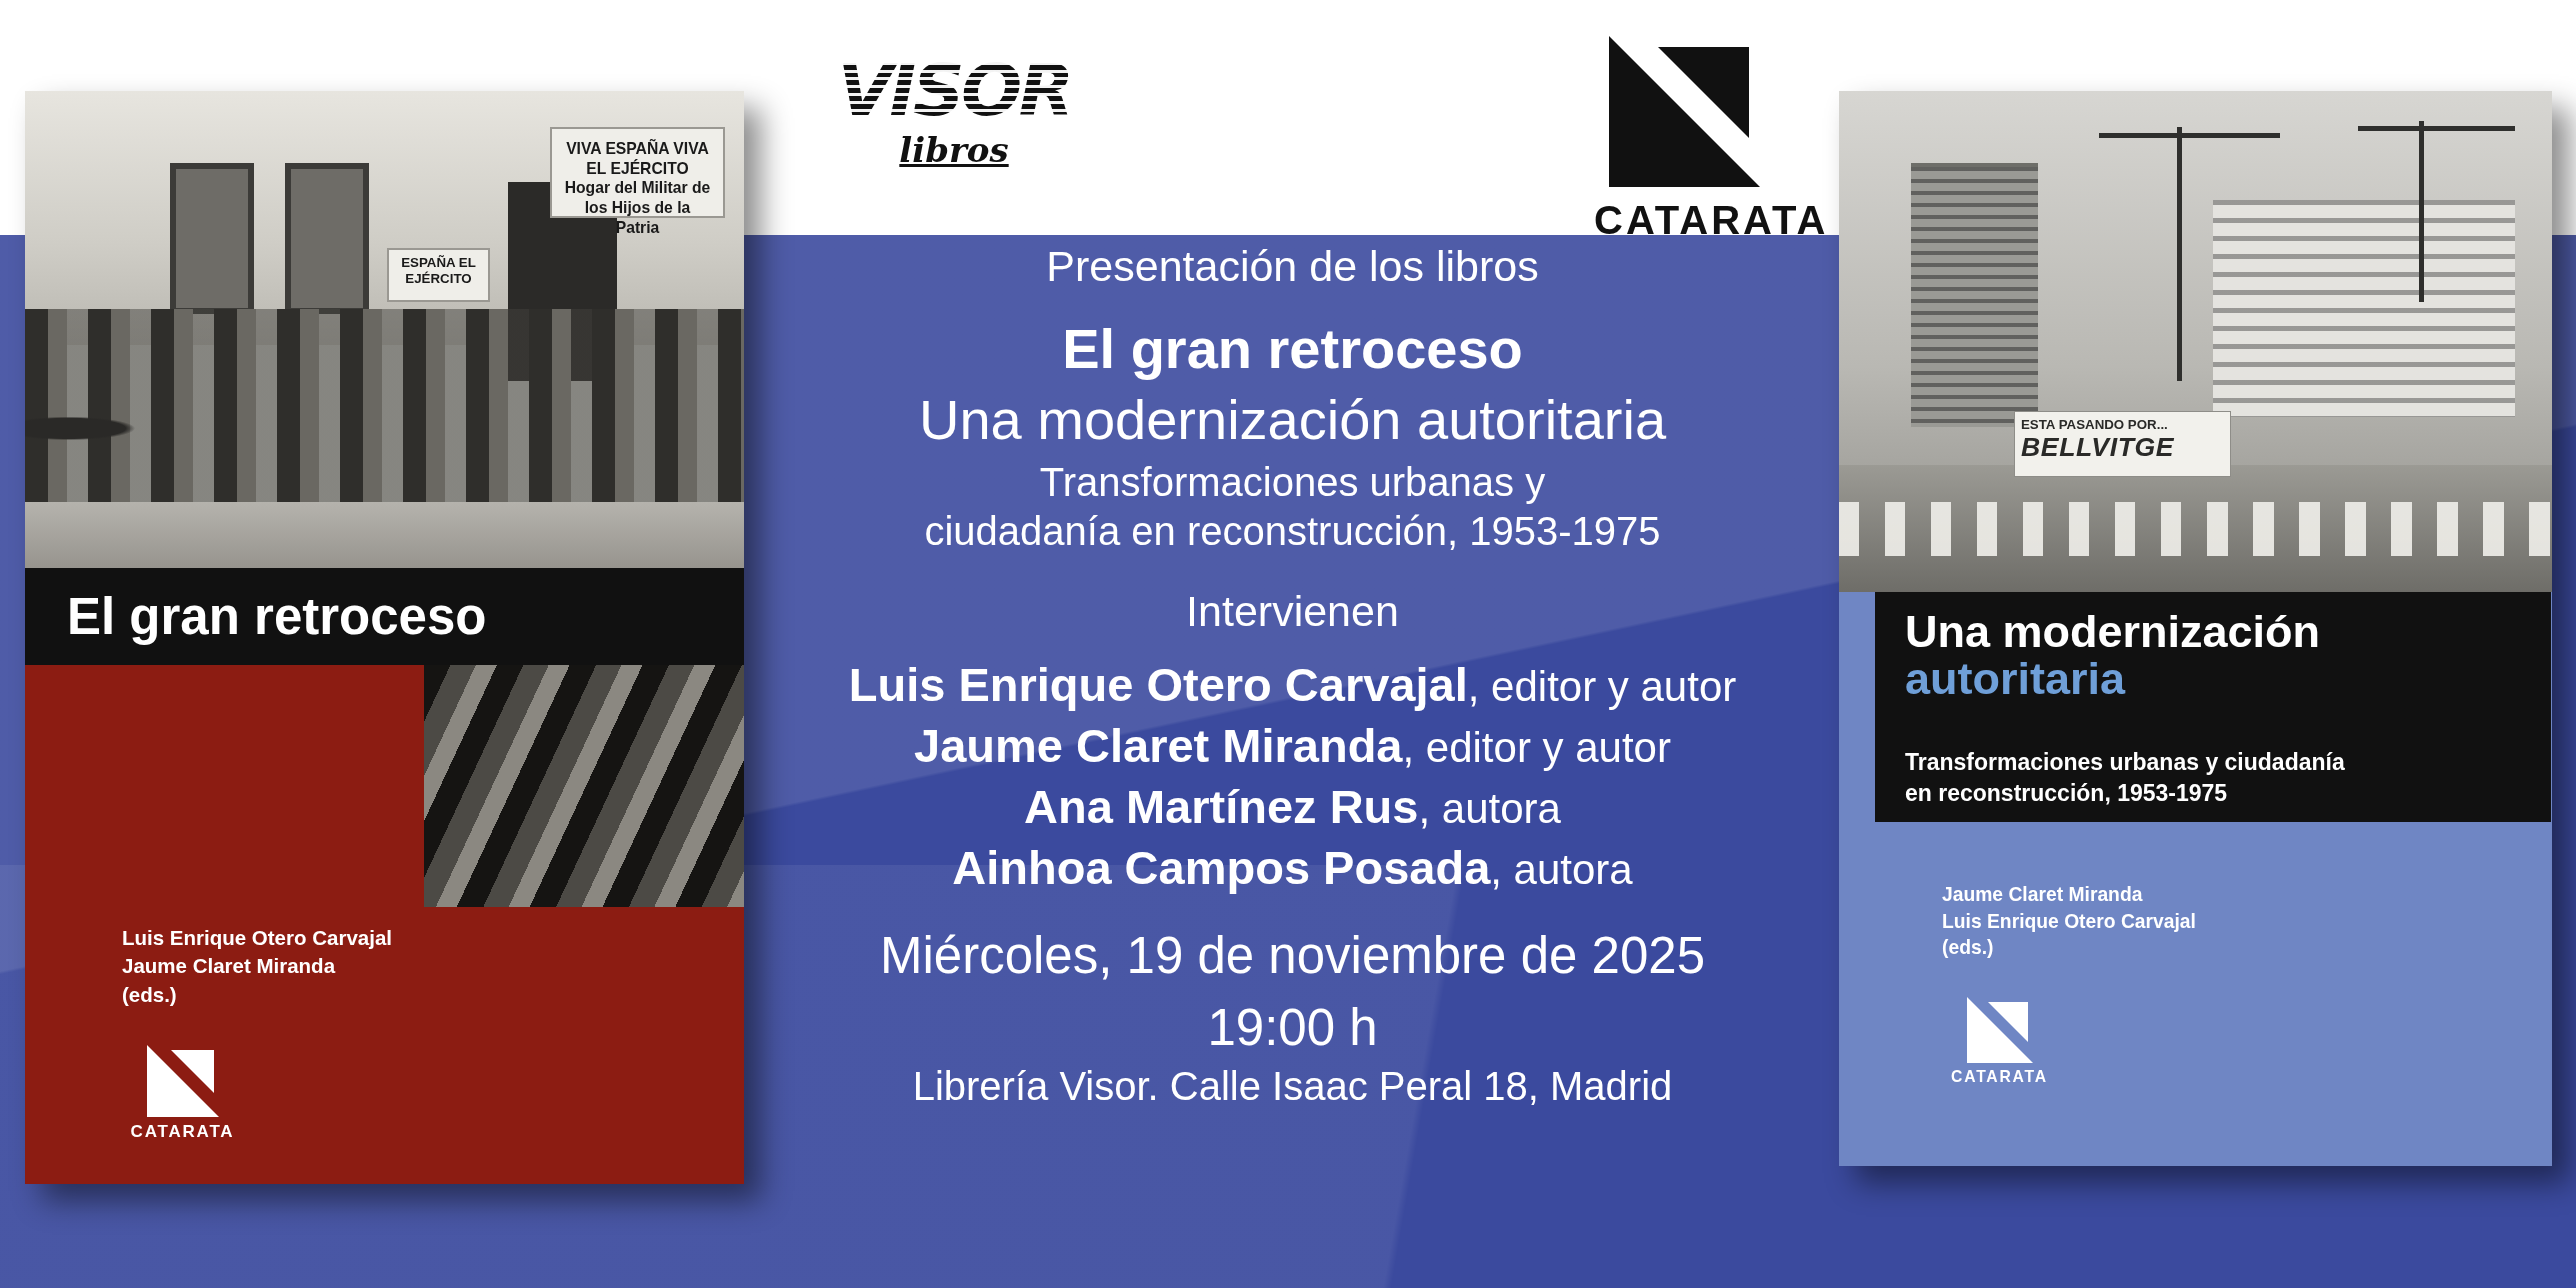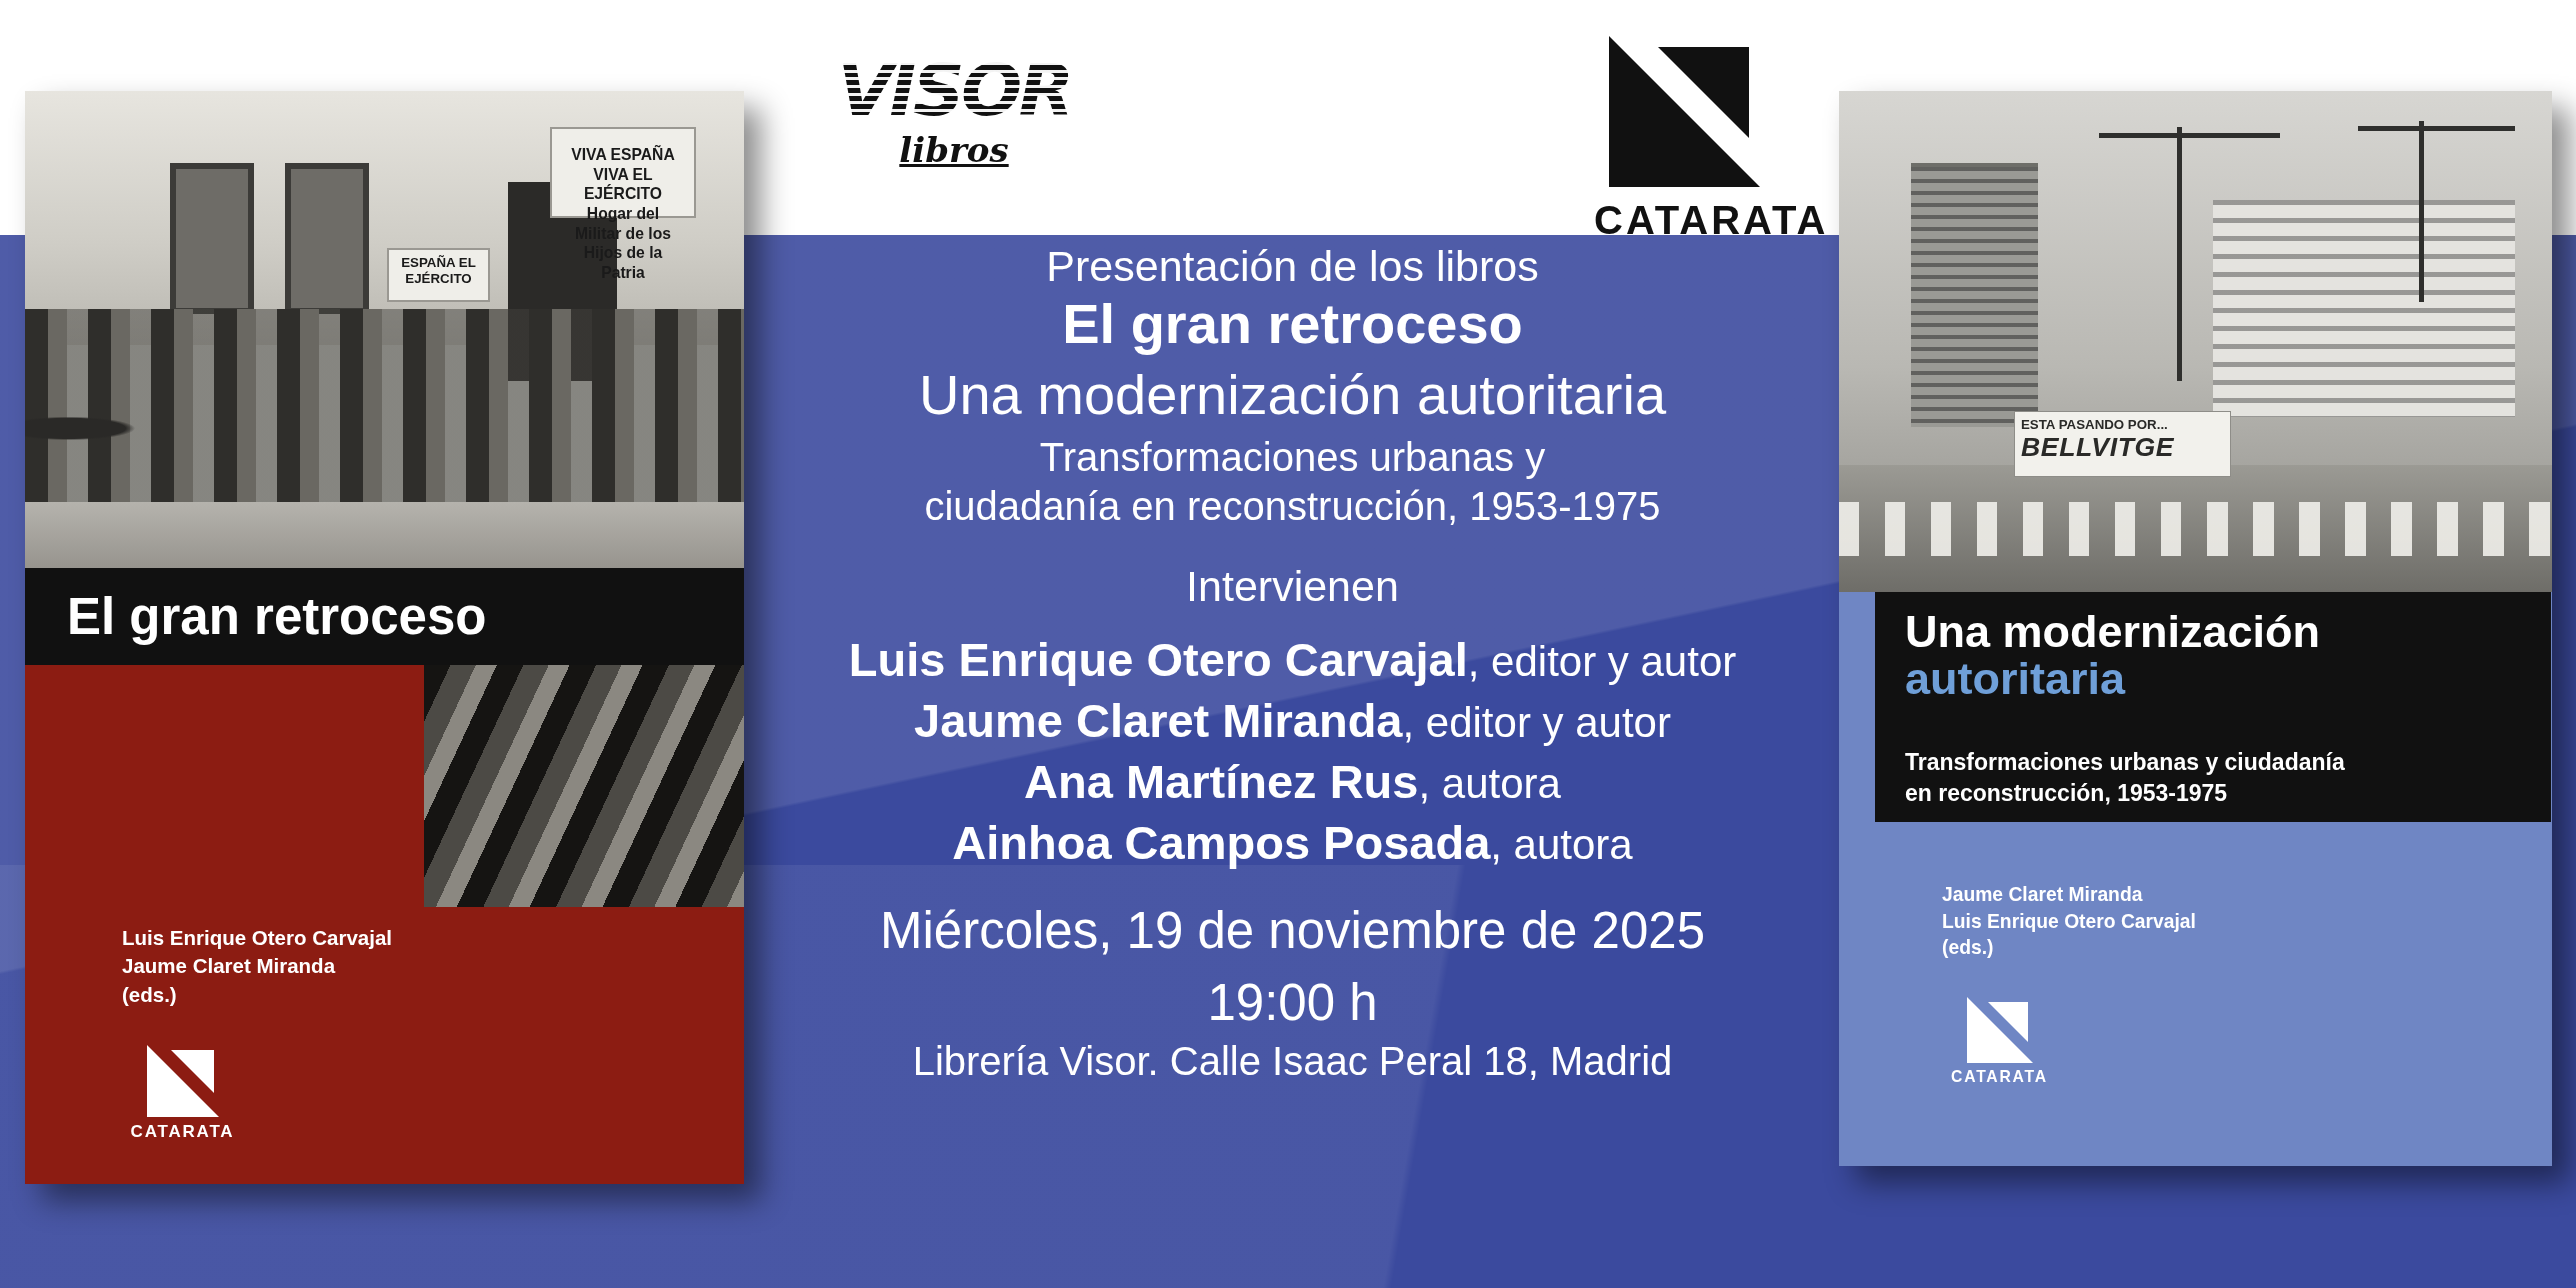--- a/index.html
+++ b/index.html
@@ -137,20 +137,21 @@
     position: absolute;
     left: 749px;
     top: 242px;
     width: 1087px;
     text-align: center;
     color: #ffffff;
   }
   .line-presentacion {
     font-size: 43px;
     font-weight: normal;
+    margin-bottom: 25px;
   }
   .title-1 {
     font-size: 56px;
     font-weight: bold;
     margin-bottom: 6px;
   }
   .subtitle-1 {
     font-size: 40px;
     font-weight: normal;
     margin-bottom: 29px;
@@ -215,22 +216,22 @@
     position: absolute; left: 0; top: 0; width: 719px; height: 254px;
     background: linear-gradient(180deg,#e7e5df 0%, #cfcdc6 60%, #b9b7b0 100%);
   }
   .bl-photo .doorway {
     position: absolute; left: 483px; top: 91px; width: 109px; height: 199px;
     background: #2b2a28;
   }
   .bl-photo .win1 { position:absolute; left:145px; top:72px; width:72px; height:139px; background:#6e6c67; border:6px solid #3c3b38;}
   .bl-photo .win2 { position:absolute; left:260px; top:72px; width:72px; height:139px; background:#6e6c67; border:6px solid #3c3b38;}
   .bl-photo .sign1 {
-    position:absolute; left:525px; top:36px; width:146px; height:91px; background:#efeee9; border:2.4px solid #9a9892;
-    font-size: 15.7px; color:#1a1a1a; padding:16px; box-sizing:border-box; line-height:1.25; font-weight:bold; text-align:center;
+    position:absolute; left:525px; top:36px; width:175px; height:91px; background:#efeee9; border:2.4px solid #9a9892;
+    font-size: 15.7px; color:#1a1a1a; padding:10px; box-sizing:border-box; line-height:1.25; font-weight:bold; text-align:center;
   }
   .bl-photo .sign2 {
     position:absolute; left:362px; top:157px; width:103px; height:54px; background:#efeee9; border:2.4px solid #9a9892;
     font-size: 13.3px; color:#1a1a1a; padding:4.8px; box-sizing:border-box; line-height:1.2; font-weight:bold; text-align:center;
   }
   .bl-photo .crowd {
     position: absolute; left: 0; bottom: 60px; width: 719px; height: 199px;
     background:
       radial-gradient(ellipse at 6% 60%, #2e2d2b 0 6%, rgba(0,0,0,0) 7%),
       repeating-linear-gradient(90deg, #33322f 0px, #33322f 23px, #6b6963 23px, #6b6963 42px, #46454180 42px, #46454180 63px);

